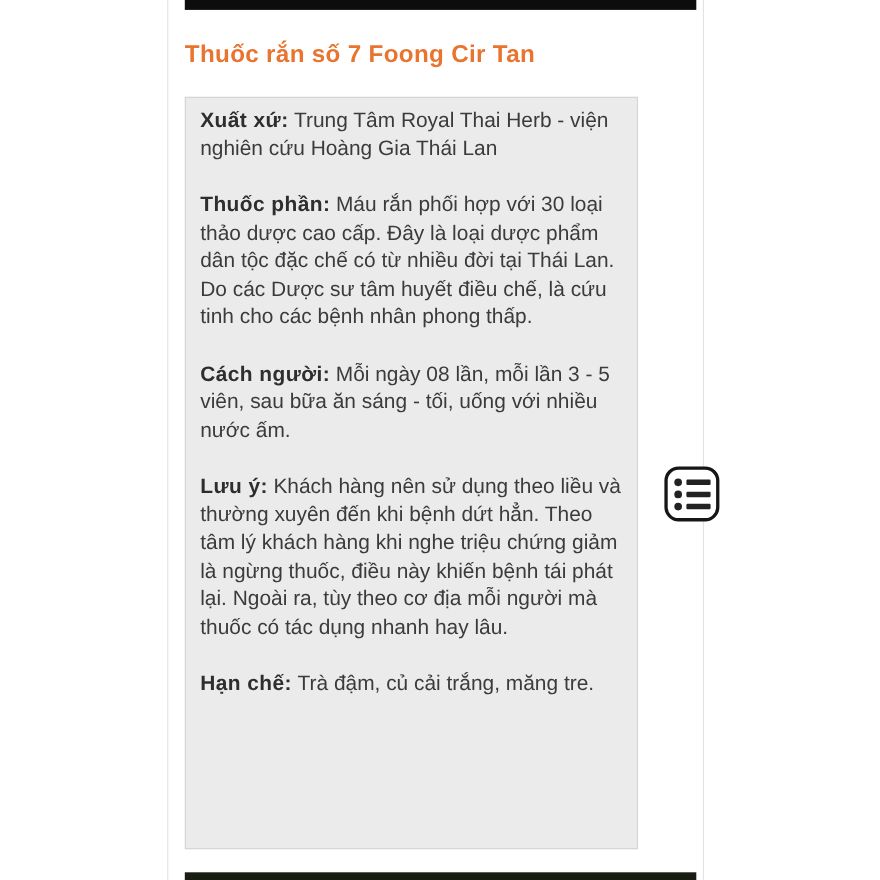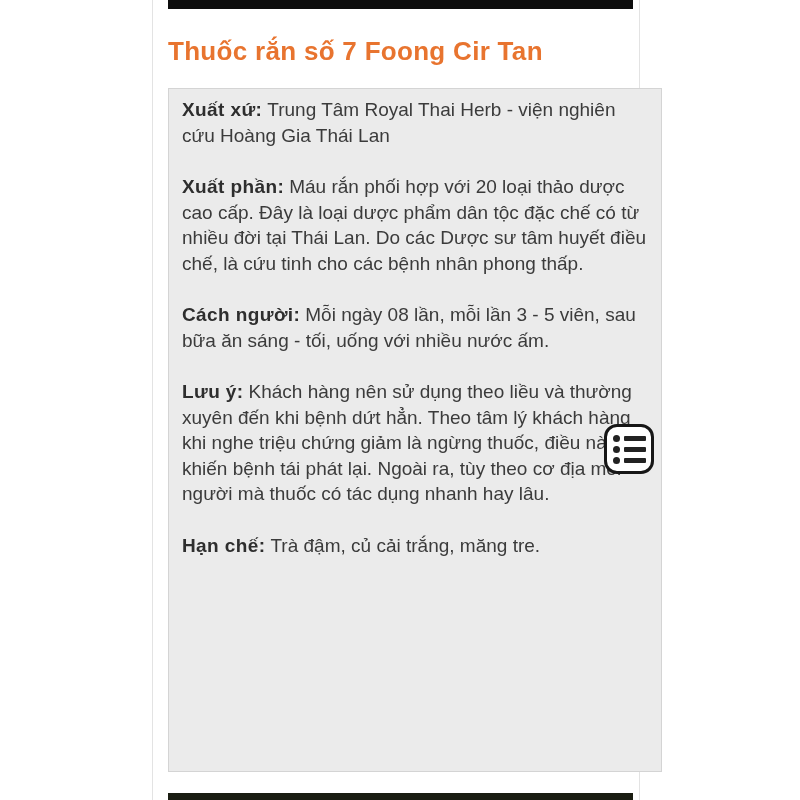--- a/index.html
+++ b/index.html
@@ -21,30 +21,30 @@
   .top-crop-bar {
     position: absolute;
     left: 15px; top: 0;
     width: 465px; height: 9px;
     background: #0d0d0d;
   }
   .page-title {
     position: absolute;
     left: 15px; top: 36px;
     width: 465px;
-    font-size: 26px;
+    font-size: 22px;
     font-weight: 700;
     letter-spacing: 0.3px;
     color: #e8742f;
     white-space: nowrap;
   }
   .info-box {
     position: absolute;
     left: 15px; top: 88px;
-    width: 494px; height: 684px;
+    width: 412px; height: 684px;
     background: #ebebeb;
     border: 1px solid #d4d4d4;
     padding: 8px 13px 0 13px;
     overflow: hidden;
     font-size: 19px;
     line-height: 25.5px;
     color: #3b3b3b;
   }
   .info-section { margin-top: 26px; }
   .info-section:first-child { margin-top: 0; }
@@ -82,21 +82,21 @@
 <body>
 
 <div class="app-column">
 
   <div class="top-crop-bar"></div>
 
   <h1 class="page-title">Thuốc rắn số 7 Foong Cir Tan</h1>
 
   <div class="info-box">
     <p class="info-section"><span class="info-label">Xuất xứ:</span><span>Trung Tâm Royal Thai Herb - viện nghiên cứu Hoàng Gia Thái Lan</span></p>
-    <p class="info-section"><span class="info-label">Xuất phần:</span><span>Máu rắn phối hợp với 20 loại thảo dược cao cấp. Đây là loại dược phẩm dân tộc đặc chế có từ nhiều đời tại Thái Lan. Do các Dược sư tâm huyết điều chế, là cứu tinh cho các bệnh nhân phong thấp.</span></p>
+    <p class="info-section"><span class="info-label">Thuốc phần:</span><span>Máu rắn phối hợp với 30 loại thảo dược cao cấp. Đây là loại dược phẩm dân tộc đặc chế có từ nhiều đời tại Thái Lan. Do các Dược sư tâm huyết điều chế, là cứu tinh cho các bệnh nhân phong thấp.</span></p>
     <p class="info-section"><span class="info-label">Cách người:</span><span>Mỗi ngày 08 lần, mỗi lần 3 - 5 viên, sau bữa ăn sáng - tối, uống với nhiều nước ấm.</span></p>
     <p class="info-section"><span class="info-label">Lưu ý:</span><span>Khách hàng nên sử dụng theo liều và thường xuyên đến khi bệnh dứt hẳn. Theo tâm lý khách hàng khi nghe triệu chứng giảm là ngừng thuốc, điều này khiến bệnh tái phát lại. Ngoài ra, tùy theo cơ địa mỗi người mà thuốc có tác dụng nhanh hay lâu.</span></p>
     <p class="info-section"><span class="info-label">Hạn chế:</span><span>Trà đậm, củ cải trắng, măng tre.</span></p>
   </div>
 
   <div class="float-btn">
     <div class="list-icon">
       <div class="row">
           <span class="dot"></span>
           <span class="bar"></span>

